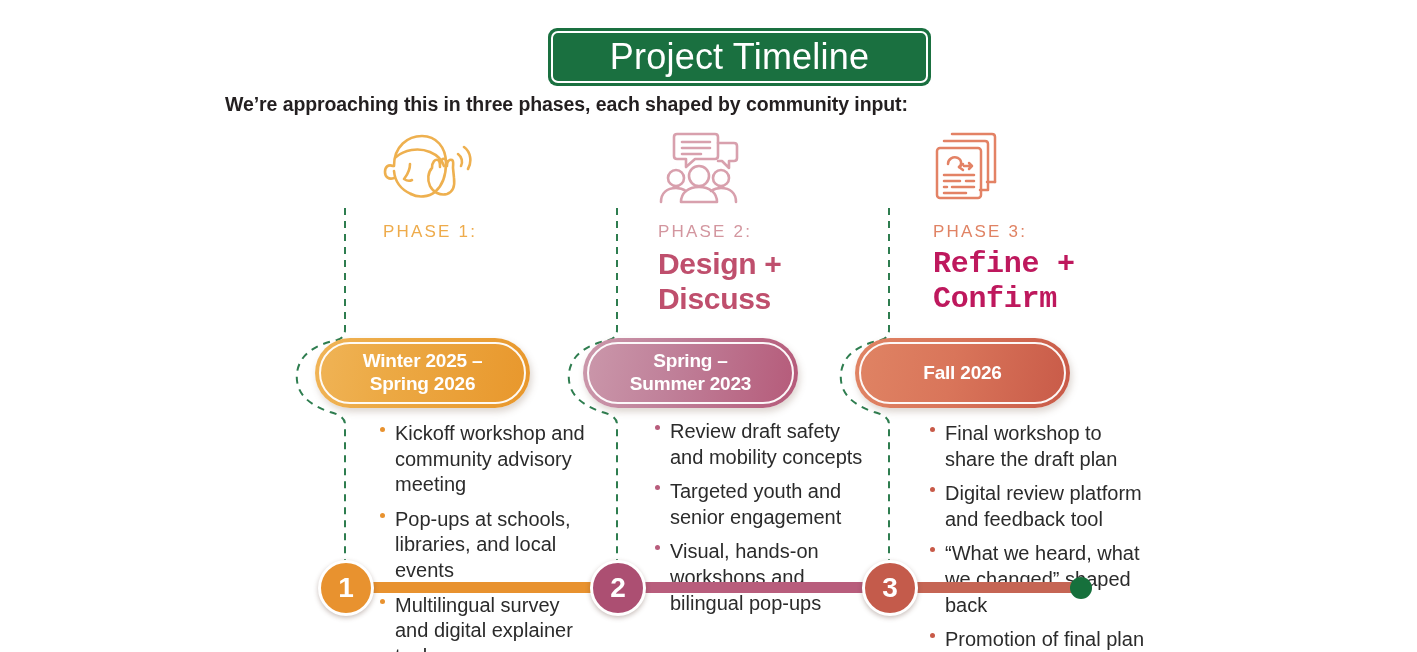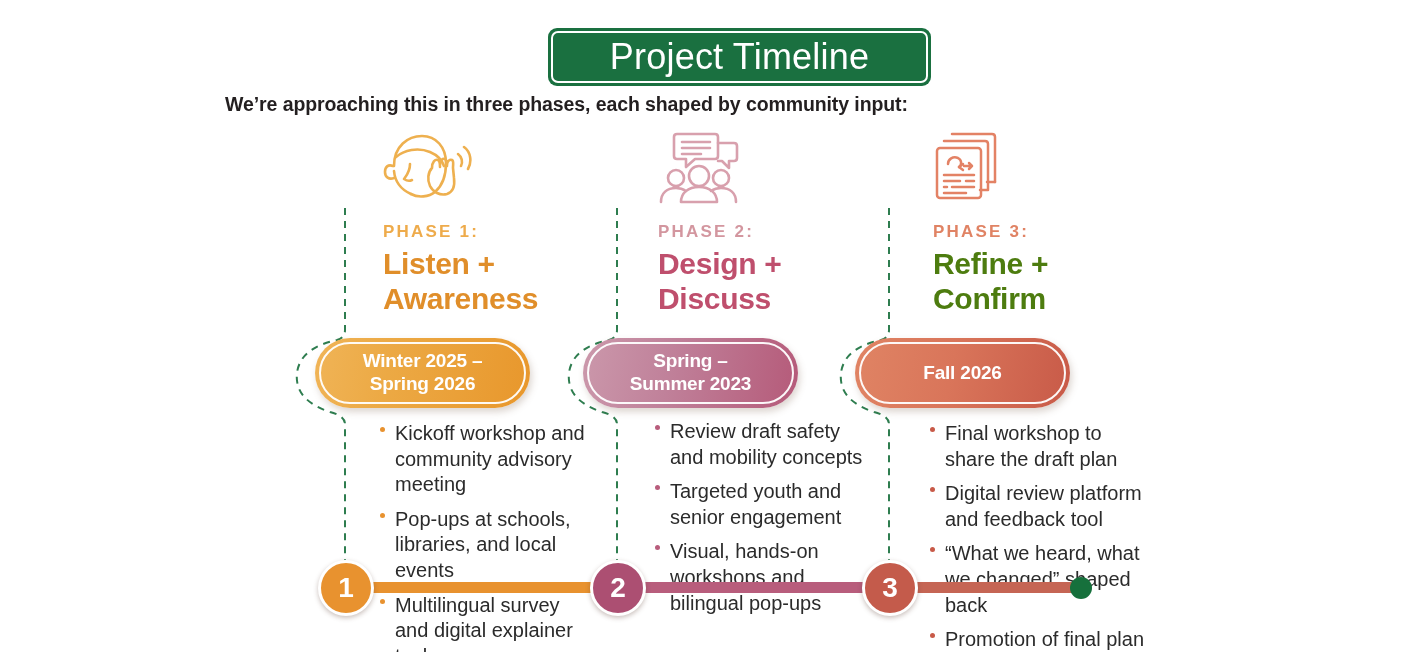--- a/index.html
+++ b/index.html
@@ -83,40 +83,40 @@
     height: 78px;
     display: flex;
     align-items: flex-start;
     justify-content: flex-start;
     padding-left: 35px;
   }
 
   .phase-kicker {
     margin-top: 14px;
     font-size: 17px;
-    font-weight: bold;
+    font-weight: normal;
     letter-spacing: 2.2px;
     padding-left: 38px;
   }
   .phase-title {
     margin-top: 5px;
     font-size: 30px;
     font-weight: bold;
     line-height: 1.15;
     padding-left: 38px;
     letter-spacing: -0.3px;
   }
 
   
   #col-1 .phase-kicker { color: #eeab4b; }
   #col-1 .phase-title  { color: #e08e2a; }
   #col-2 .phase-kicker { color: #d3969f; }
   #col-2 .phase-title  { color: #bf4f6d; }
   #col-3 .phase-kicker { color: #e08364; }
-  #col-3 .phase-title  { color: #4d7c0f; }
+  #col-3 .phase-title  { color: #be185d; font-family: Liberation Mono, monospace; }
 
   
   .pill {
     position: absolute;
     width: 215px;
     height: 70px;
     border-radius: 35px;
     box-sizing: border-box;
     padding: 4px;
     box-shadow: 2px 4px 7px rgba(120,90,70,0.25);
@@ -276,24 +276,20 @@
                  M60,35 C60,30 63,28 65,29 C67,30 67,33 67,36
                  M67,35 C67,31 70,29 72,30 C74,31 73,34 73,38
                  M52,38 C48,42 47,50 50,56 C53,62 60,66 67,64 C73,62 75,56 74,48 L73,38"></path>
 
         <path d="M78,24 C82,27 83,32 81,36"></path>
         <path d="M84,17 C91,22 92,32 88,39"></path>
       </g>
     </svg>
   </div>
   <div class="phase-kicker">PHASE 1:</div>
-  <div class="phase-title">
-    <div>Listen +</div>
-    <div>Awareness</div>
-  </div>
 </div>
 
 <div class="column" id="col-2">
   <div class="icon-wrap">
     <svg width="88" height="74" viewBox="0 0 88 74">
       <g fill="none" stroke="#d8a0ad" stroke-width="2.6" stroke-linecap="round" stroke-linejoin="round">
 
         <path d="M22,4 L60,4 C62,4 63,5 63,7 L63,26 C63,28 62,29 60,29 L40,29 L31,37 L31,29 L22,29 C20,29 19,28 19,26 L19,7 C19,5 20,4 22,4 Z"></path>
         <path d="M27,12 L55,12 M27,18 L55,18 M27,24 L46,24"></path>
 

